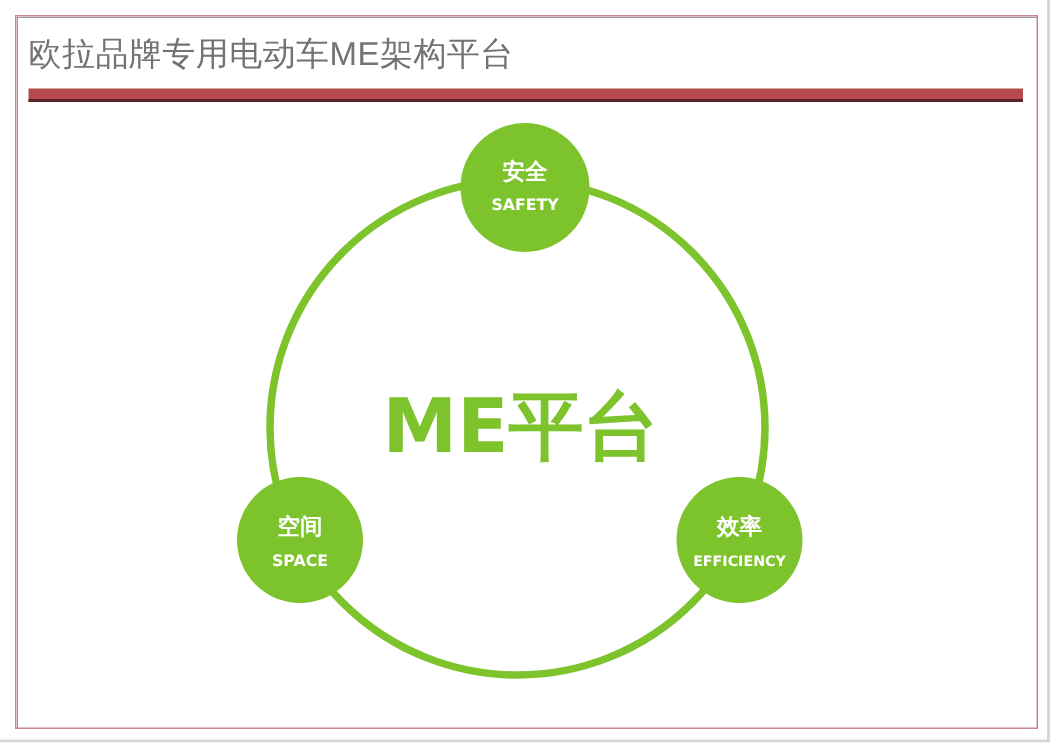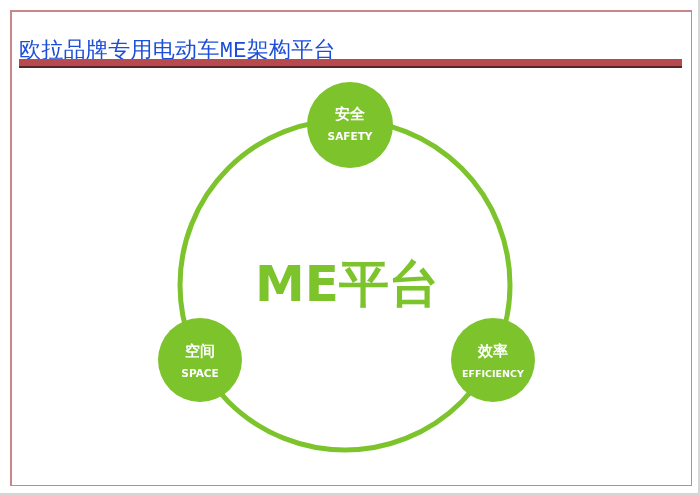--- a/index.html
+++ b/index.html
@@ -10,23 +10,23 @@
   .outer-edge {
     position: absolute; left: 0; top: 0; width: 698px; height: 493px;
     border-right: 2px solid #d6d6d6; border-bottom: 2px solid #d6d6d6;
   }
   .frame {
     position: absolute; left: 10px; top: 10px; width: 680px; height: 474px;
     border: 1px solid #c9878b; box-shadow: inset 1px 1px 0 #9a9a9a;
     background: #ffffff;
   }
   .title {
-    position: absolute; left: 19px; top: 35px; font-size: 22px; color: #1d4ed8;
+    position: absolute; left: 19px; top: 21px; font-size: 22px; color: #737373;
     letter-spacing: 0.3px; white-space: nowrap;
-    font-family: Liberation Mono, monospace;
+    font-family: Liberation Sans, sans-serif;
   }
   .title-bar {
     position: absolute; left: 19px; top: 59px; width: 663px; height: 7px;
     background: #b64a4e; border-bottom: 2px solid #5a2326;
   }
   svg.diagram { position: absolute; left: 0; top: 0; }
   .node-label-cn { font-family: "DejaVu Sans", sans-serif; font-weight: bold; fill: #ffffff; }
   .node-label-en { font-family: "DejaVu Sans", sans-serif; font-weight: bold; fill: #ffffff; }
   .center-label { font-family: "DejaVu Sans", sans-serif; font-weight: bold; }
 </style>

